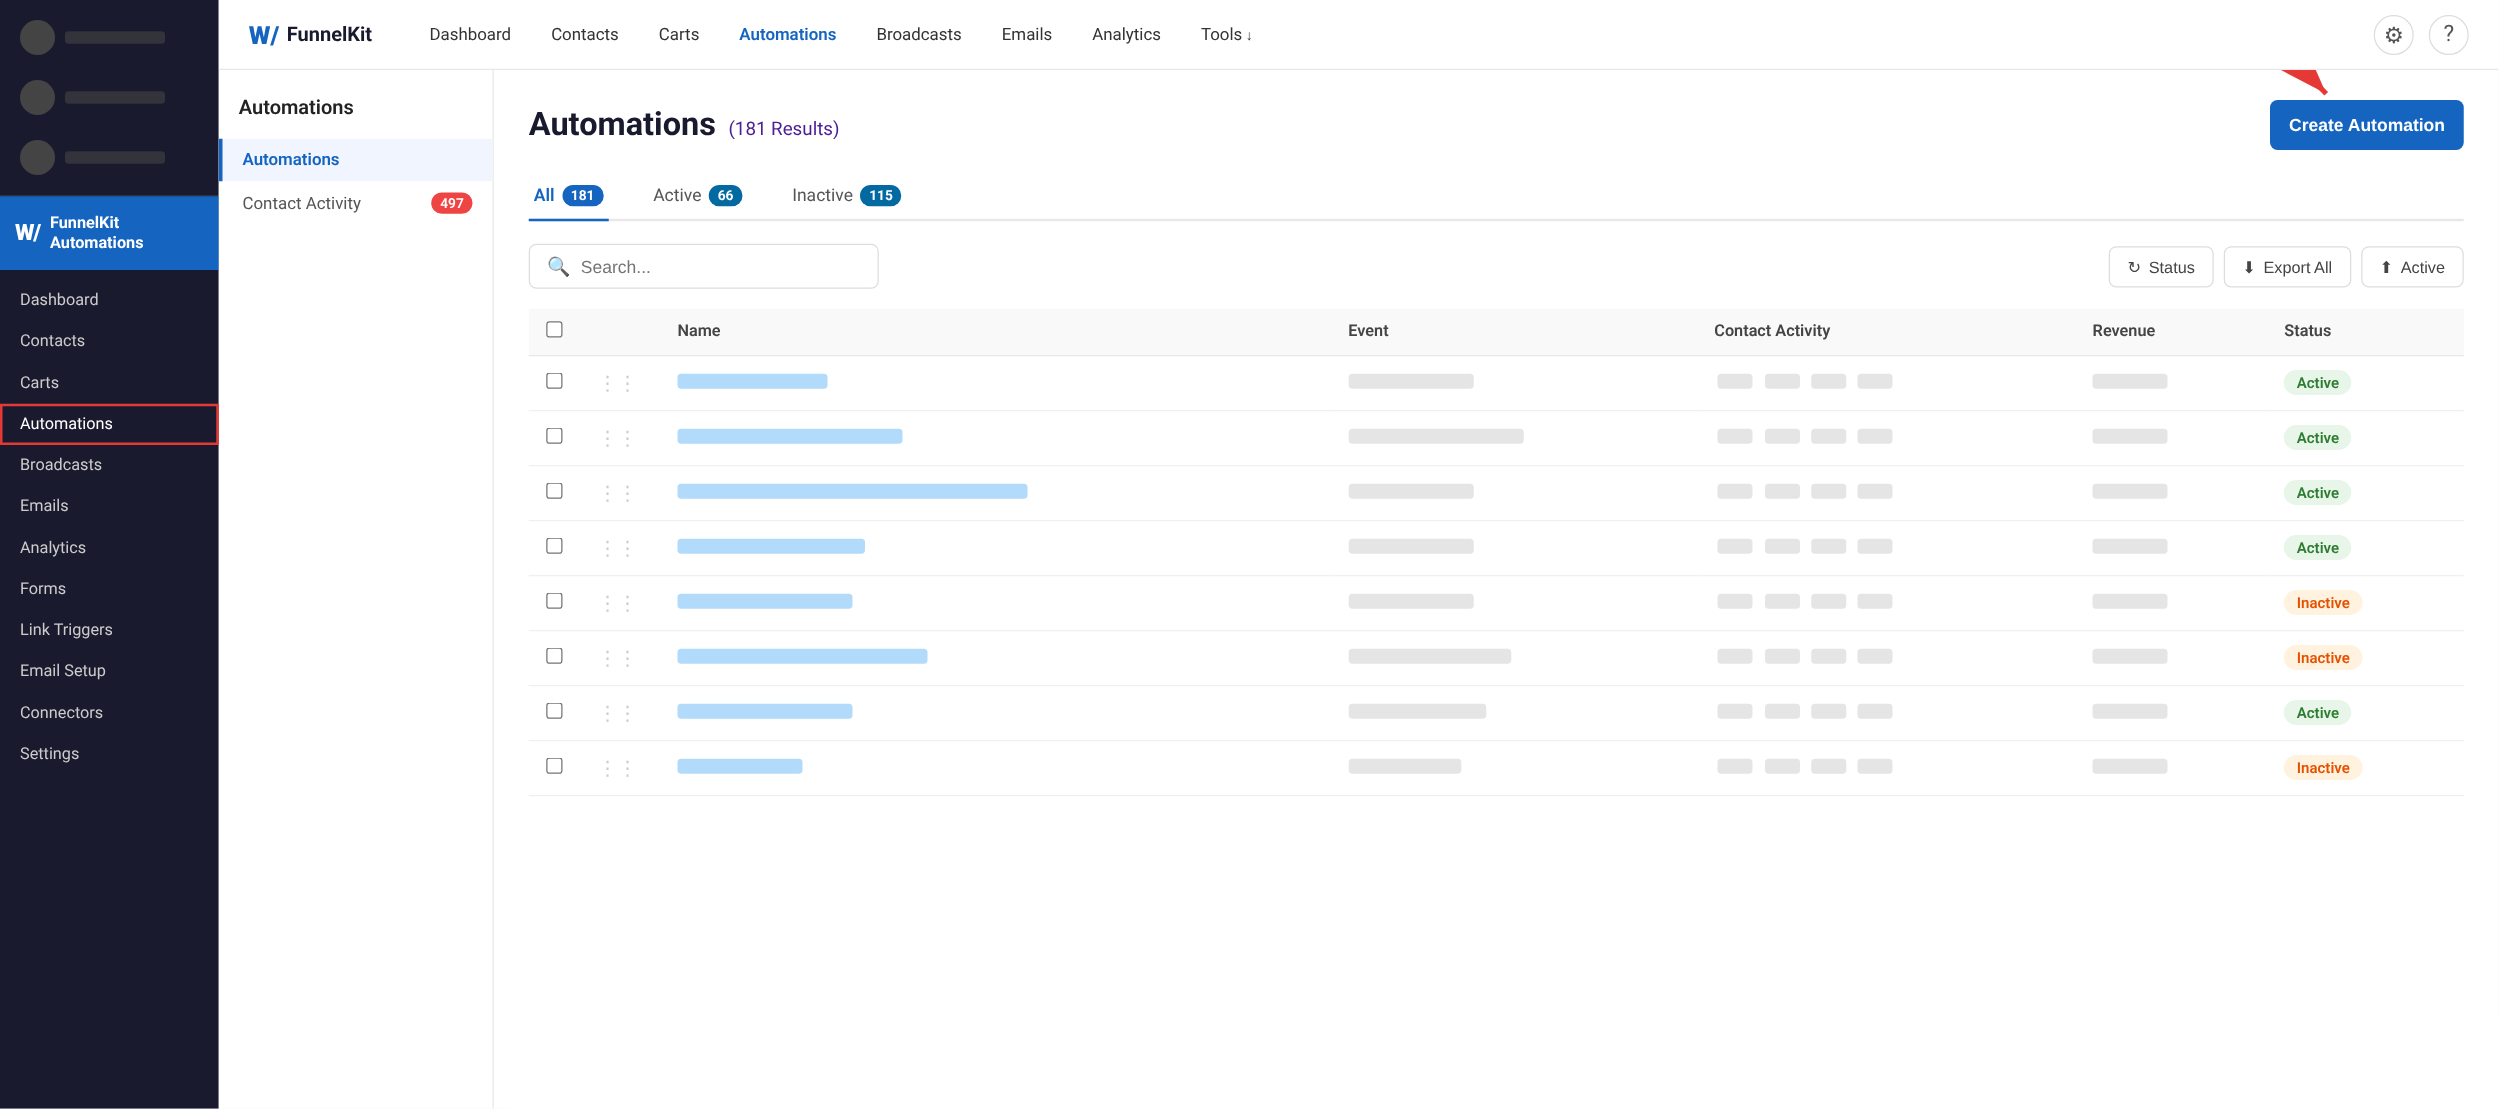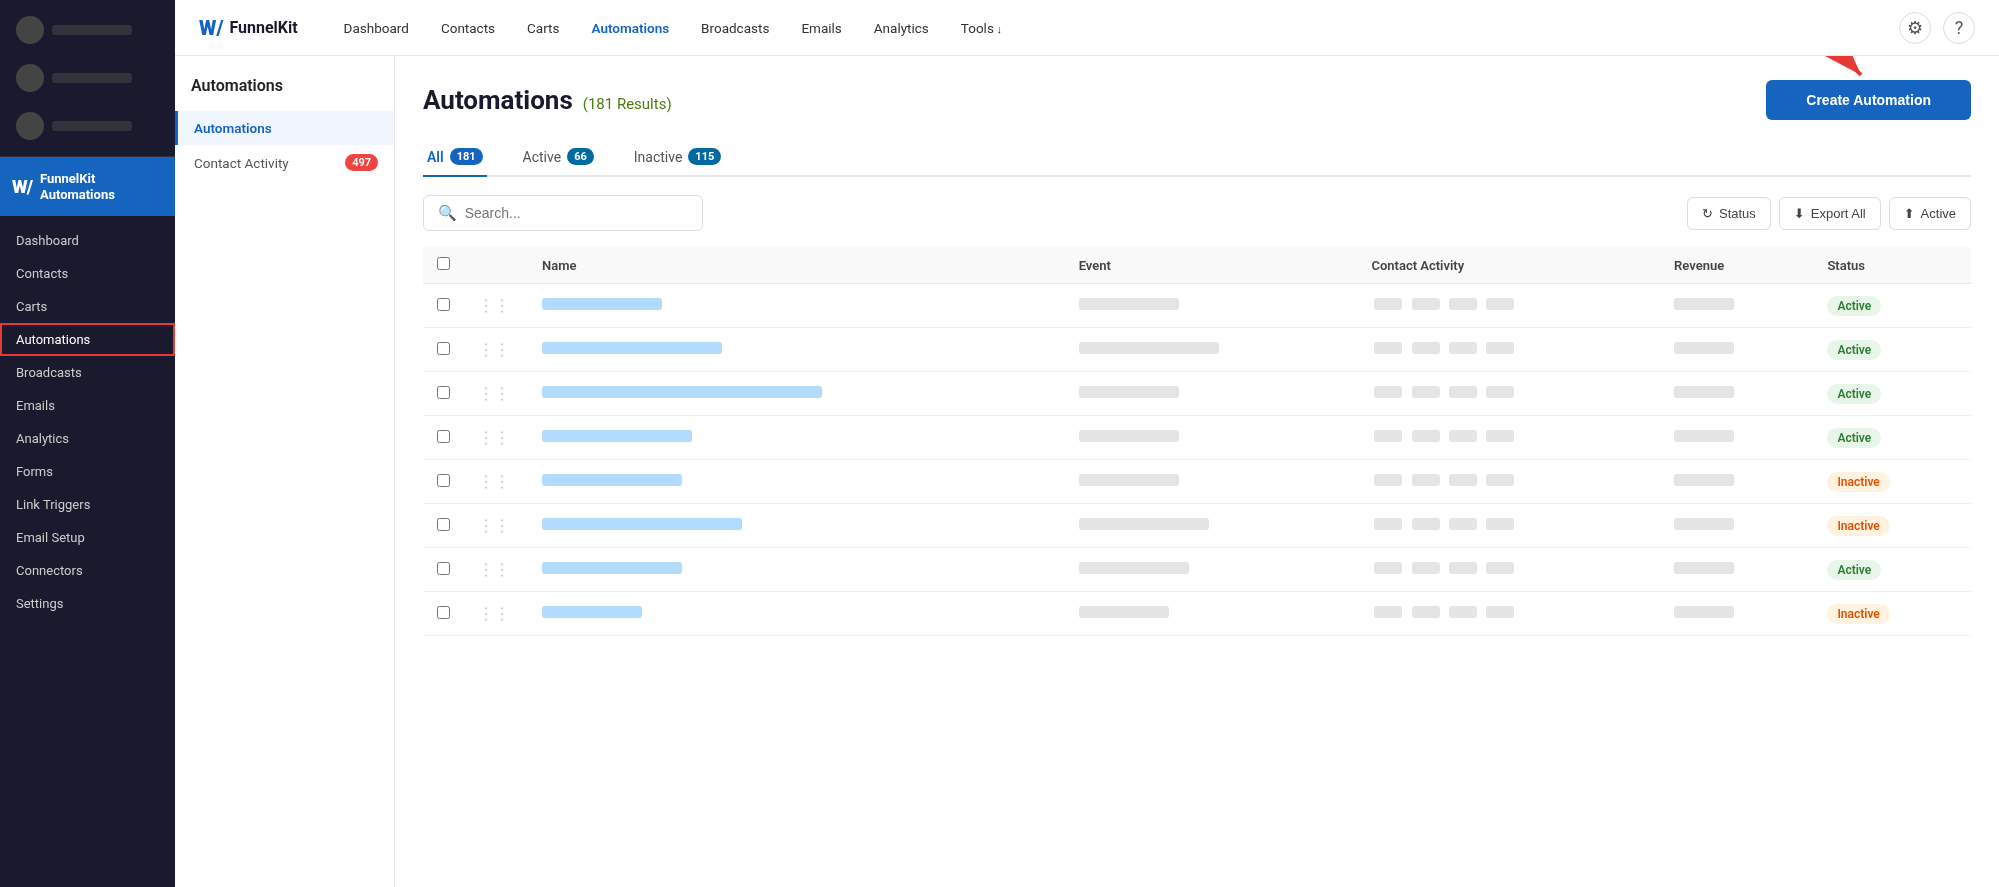--- a/index.html
+++ b/index.html
@@ -214,27 +214,27 @@
       font-size: 26px;
       font-weight: 700;
       color: #1a1a2e;
       display: flex;
       align-items: baseline;
       gap: 10px;
     }
     .page-title-sub {
       font-size: 15px;
       font-weight: 400;
-      color: #4d7c0f;
+      color: #4c1d95;
     }
     .create-btn {
       background: #1565c0;
       color: #fff;
       border: none;
-      padding: 12px 40px;
+      padding: 12px 15px;
       border-radius: 6px;
       font-size: 14px;
       font-weight: 600;
       cursor: pointer;
       white-space: nowrap;
     }
 
     
     .tabs {
       display: flex;

